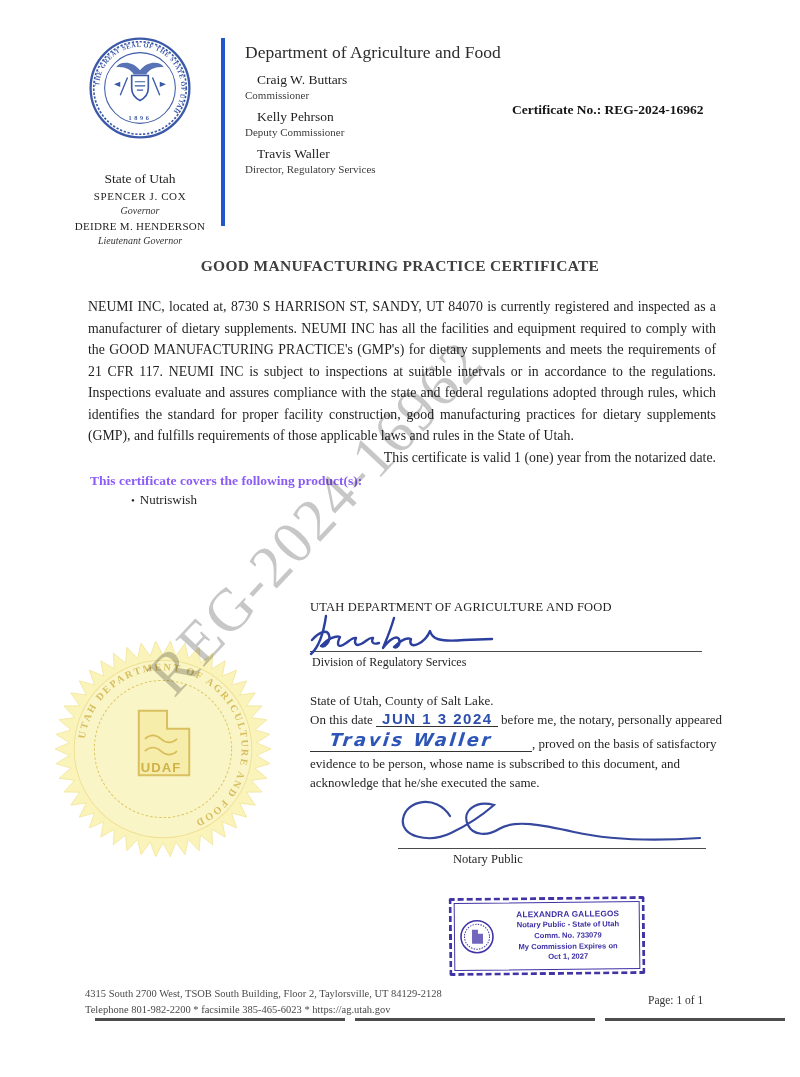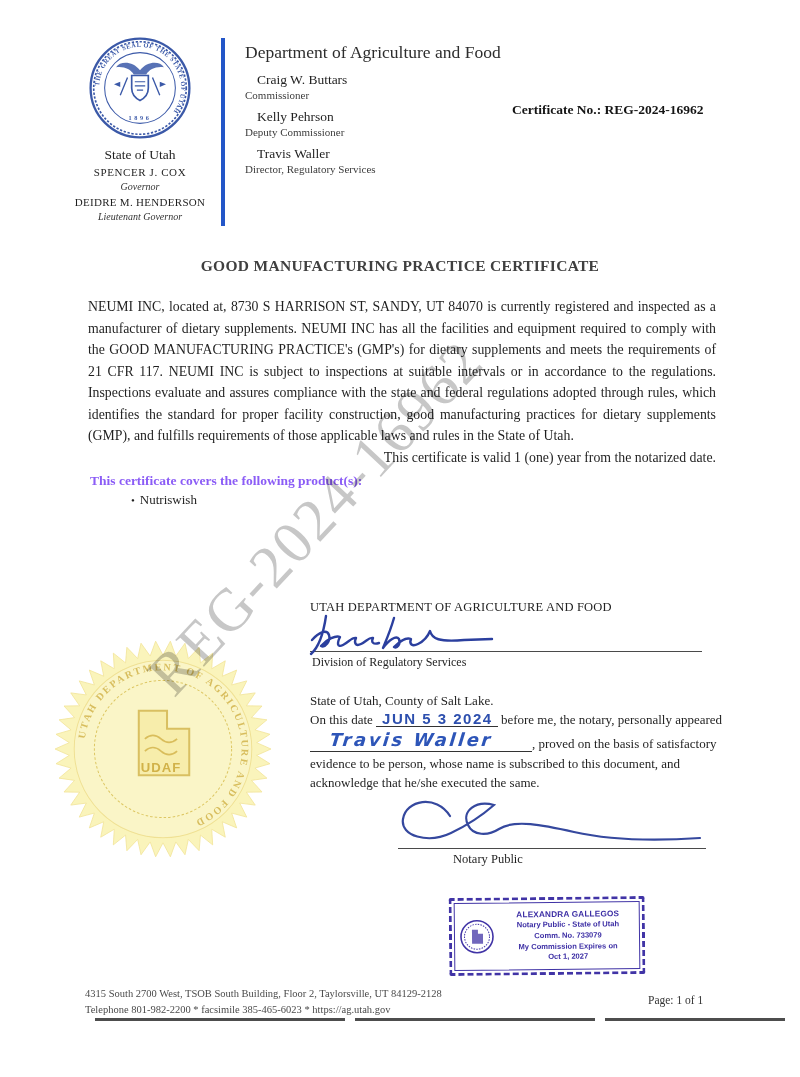--- a/index.html
+++ b/index.html
@@ -2,21 +2,21 @@
 <html><head>
 <meta charset="utf-8">
 <style>
   html,body{margin:0;padding:0;background:#ffffff;}
   .page{
     position:relative;width:800px;height:1077px;background:#fff;overflow:hidden;
     font-family:"Liberation Serif","DejaVu Serif",serif;color:#1f1f1f;
   }
   .abs{position:absolute;}
   
-  .seal-caption{left:70px;width:140px;text-align:center;}
+  .seal-caption{left:70px;width:140px;text-align:center;margin-top:24px;}
   .cap-state{top:147px;font-size:13.5px;}
   .cap-gov{top:166px;font-size:11px;letter-spacing:.6px;}
   .cap-gov-t{top:181px;font-size:10px;font-style:italic;color:#333;}
   .cap-ltgov{top:196px;font-size:11px;letter-spacing:.3px;}
   .cap-ltgov-t{top:211px;font-size:10px;font-style:italic;color:#333;}
   .divider{left:221px;top:38px;width:4px;height:188px;background:#2356c8;}
   .dept-title{left:245px;top:42px;font-size:17.5px;color:#2d2d2d;}
   .officials{left:245px;top:72px;width:260px;}
   .off-name{font-size:13.5px;margin:0 0 1px 12px;}
   .off-title{font-size:11px;color:#3c3c3c;margin:0 0 8px 0;}
@@ -166,21 +166,21 @@
     <path d="M20,6 C18,20 14,36 5,44 M6,30 C13,22 21,19 23,25 C25,31 19,38 15,36 C21,29 30,25 34,27 C31,33 31,38 37,35 C43,32 46,27 50,28 C48,32 49,37 55,34 C61,31 63,27 67,28 C65,32 67,35 73,33
              M88,8 C84,22 79,33 77,38 C83,30 90,25 93,29 C95,34 91,39 88,37 C94,31 101,27 105,29 C103,34 106,37 112,34 C118,31 122,26 124,21 C126,29 133,32 158,30 L186,29" fill="none" stroke="#2b3f9e" stroke-width="2.4" stroke-linecap="round" stroke-linejoin="round"></path>
   </svg>
   <div class="abs sig-line line-director"></div>
   <div class="abs division">Division of Regulatory Services</div>
 
   <div class="abs venue">State of Utah, County of Salt Lake.</div>
 
   <div class="abs notary-row1">
     <span>On this date</span>
-    <span class="date-stamp">JUN 5 3 2024</span>
+    <span class="date-stamp">JUN 1 3 2024</span>
     <span>before me, the notary, personally appeared</span>
   </div>
 
   <div class="abs notary-row2">
     <span class="blank-line"><span class="handwritten">Travis Waller</span></span><span>, proved on the basis of satisfactory</span>
   </div>
 
   <div class="abs notary-row3">evidence to be person, whose name is subscribed to this document, and</div>
   <div class="abs notary-row4">acknowledge that he/she executed the same.</div>
 

